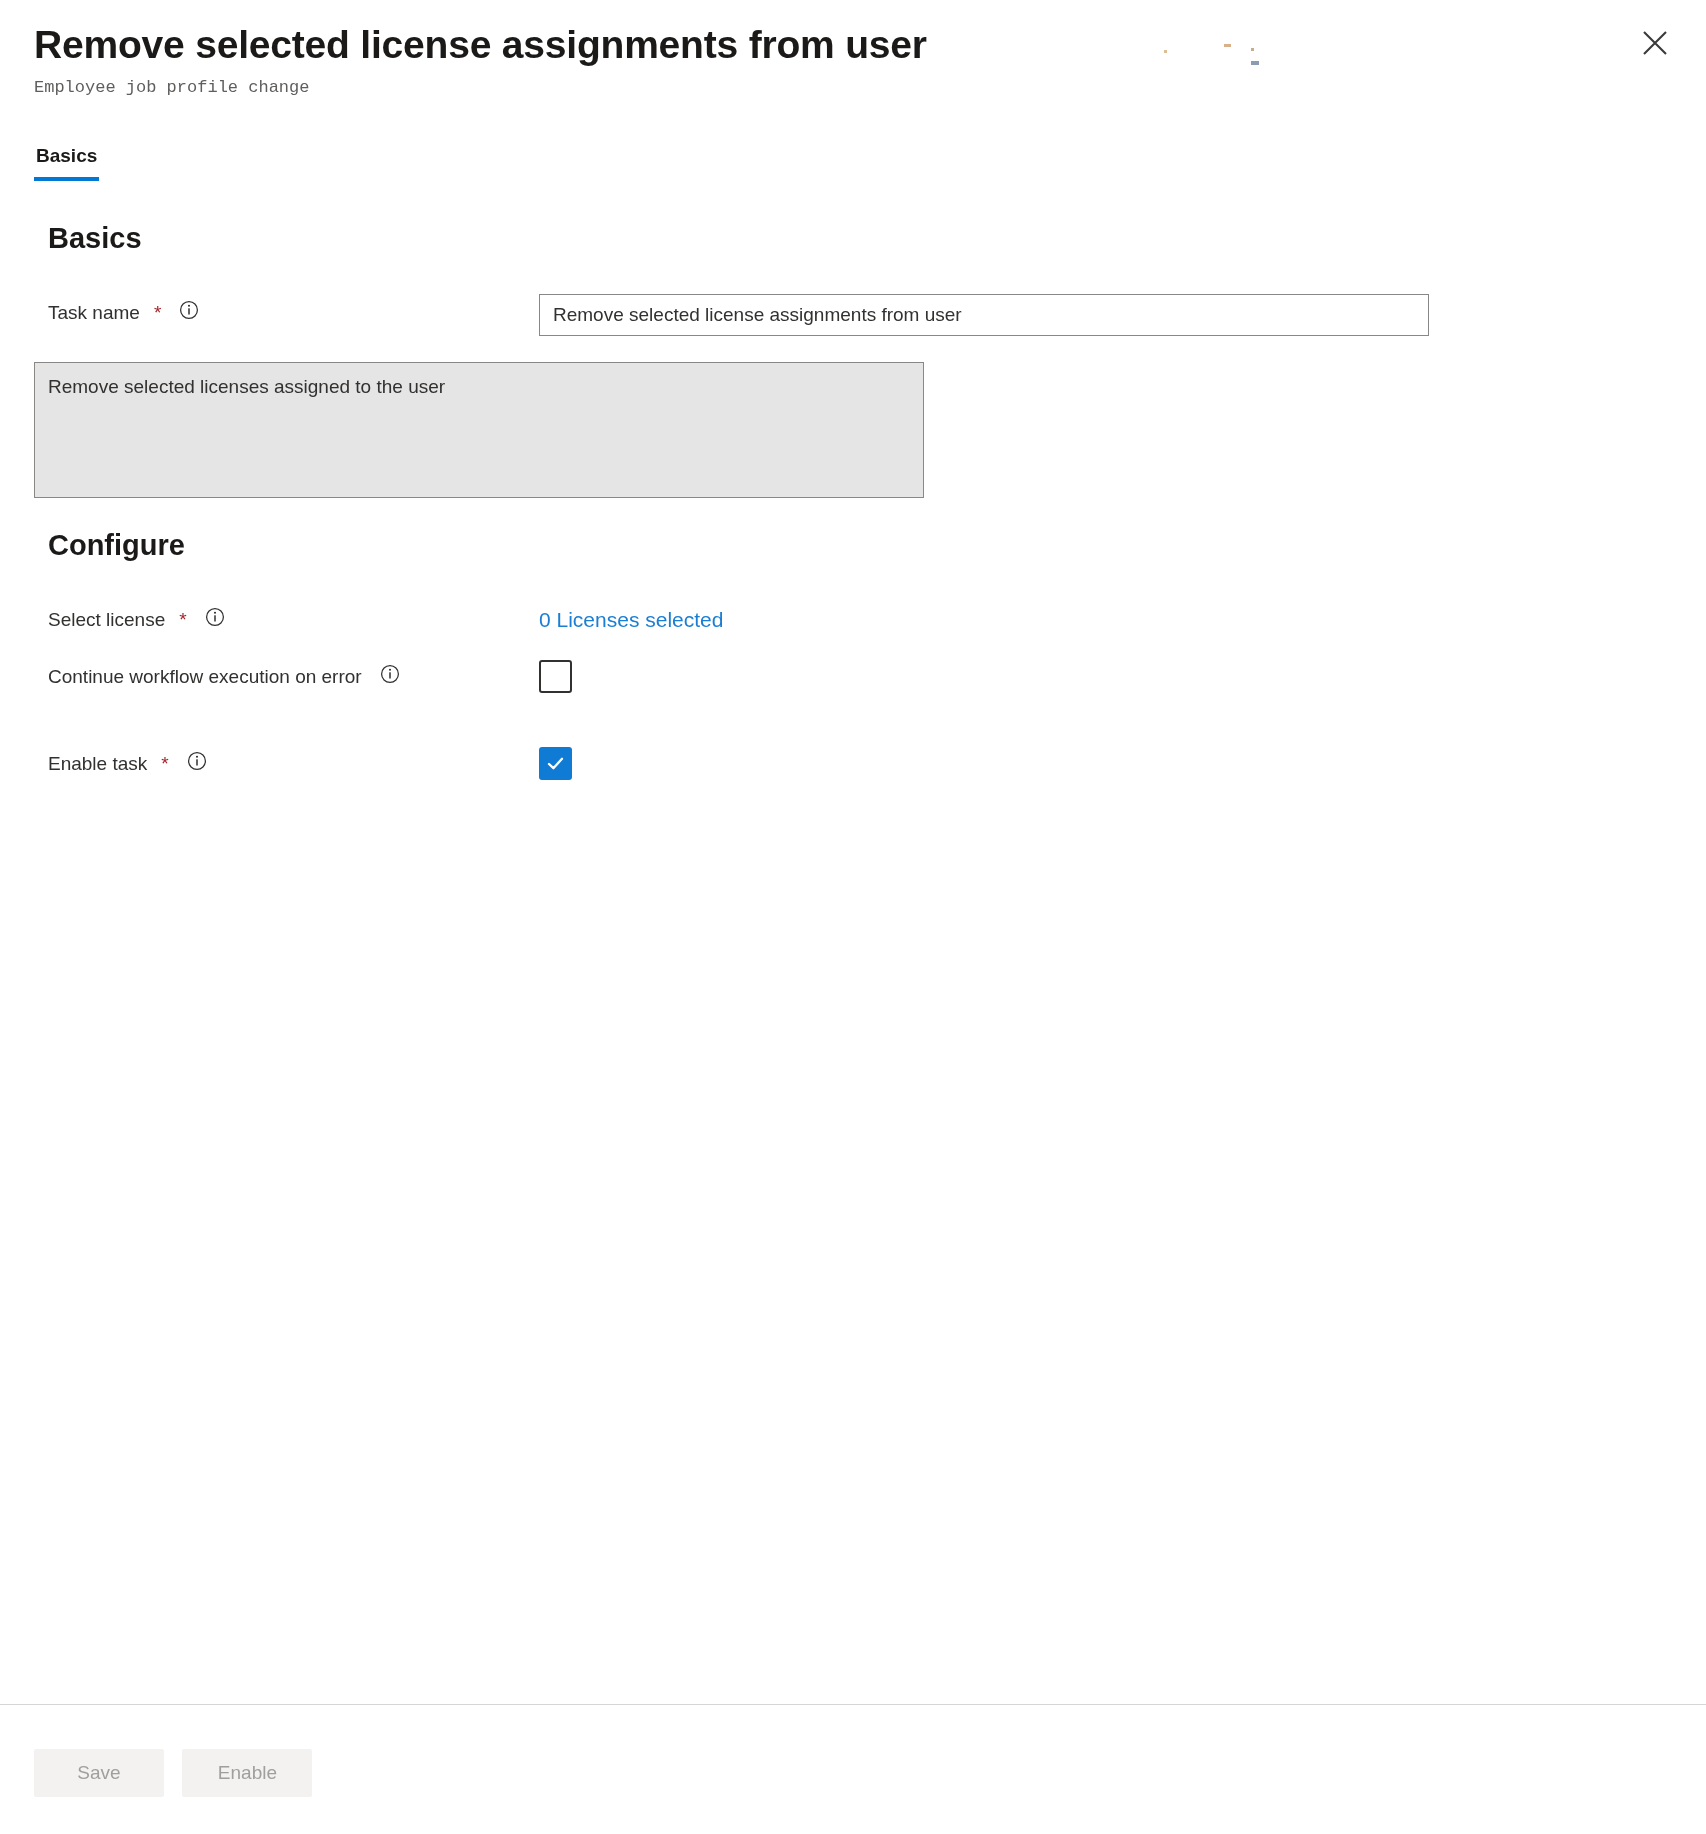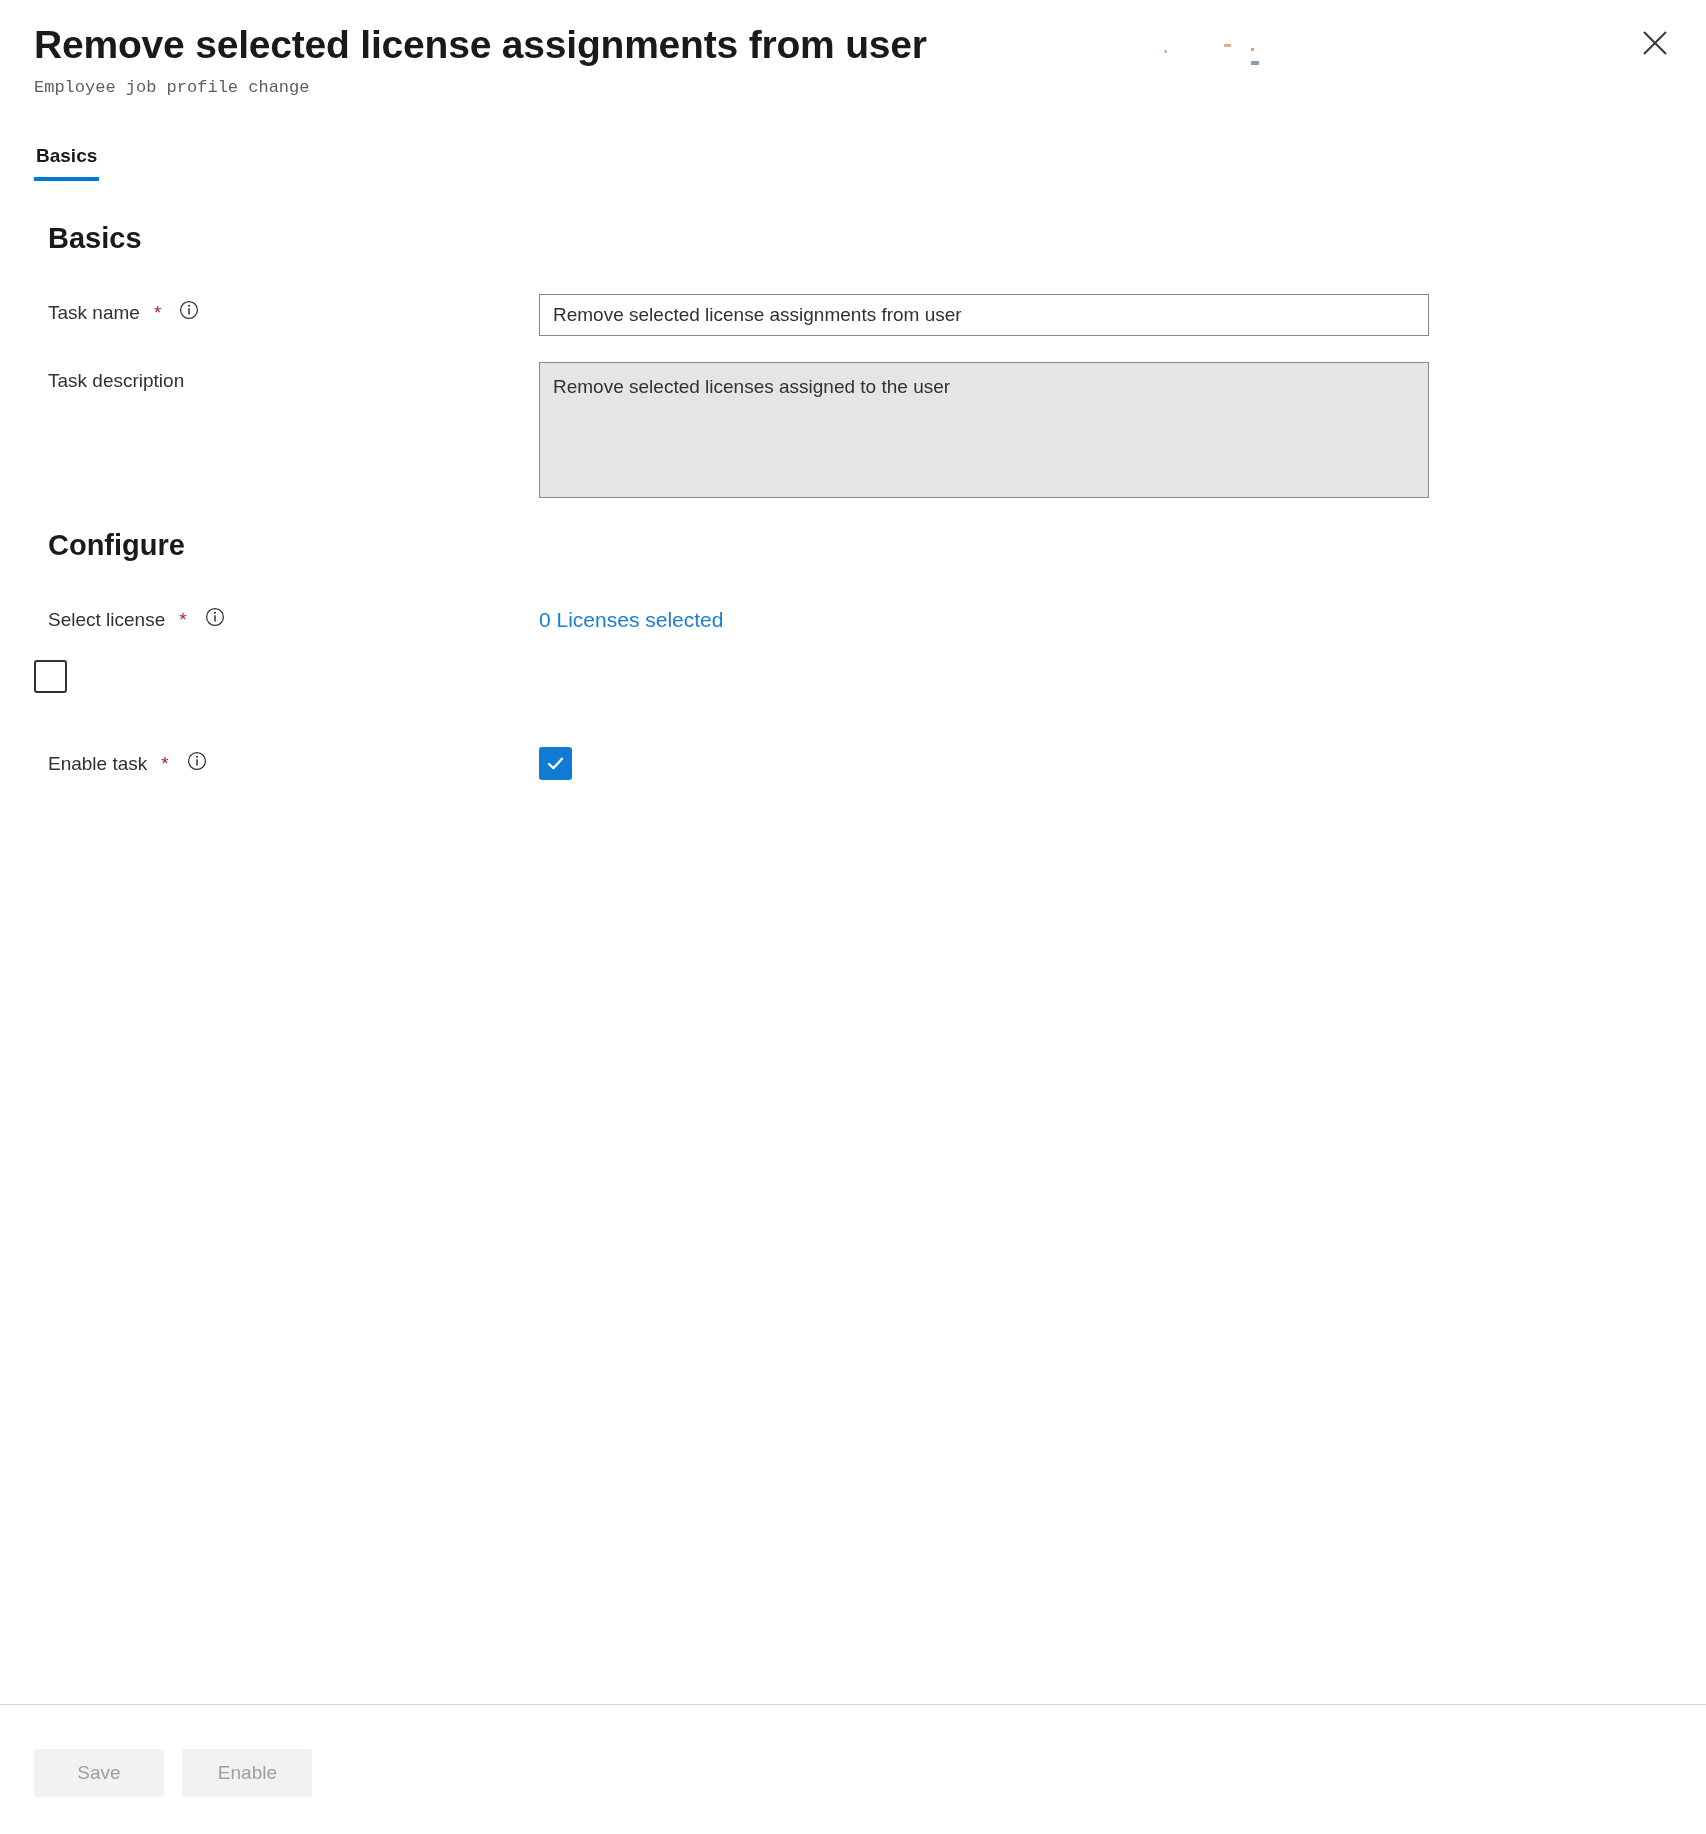--- a/index.html
+++ b/index.html
@@ -260,23 +260,20 @@
           <rect x="9.25" y="8.3" width="1.5" height="6.2" fill="#323130"></rect>
         </svg>
       </span>
     </div>
     <div class="field-control">
       <input class="text-input" type="text" value="Remove selected license assignments from user" style="">
     </div>
   </div>
 
   <div class="field-row">
-    <div class="field-label">
-      <span class="label-text">Task description</span>
-    </div>
     <div class="field-control">
       <textarea class="textarea-input" style="">Remove selected licenses assigned to the user</textarea>
     </div>
   </div>
 
   <h2 class="section-heading configure">Configure</h2>
 
   <div class="field-row row-license">
     <div class="field-label">
       <span class="label-text">Select license</span>
@@ -288,20 +285,30 @@
           <rect x="9.25" y="8.3" width="1.5" height="6.2" fill="#323130"></rect>
         </svg>
       </span>
     </div>
     <div class="field-control">
       <a class="link-value">0 Licenses selected</a>
     </div>
   </div>
 
   <div class="field-row row-continue">
+    <div class="field-label">
+      <span class="label-text">Continue workflow execution on error</span>
+      <span class="info-icon">
+        <svg width="20" height="20" viewBox="0 0 20 20" aria-hidden="true">
+          <circle cx="10" cy="10" r="8.4" fill="none" stroke="#323130" stroke-width="1.25"></circle>
+          <circle cx="10" cy="5.8" r="1.05" fill="#323130"></circle>
+          <rect x="9.25" y="8.3" width="1.5" height="6.2" fill="#323130"></rect>
+        </svg>
+      </span>
+    </div>
     <div class="field-control">
       <span class="checkbox">
         
       </span>
     </div>
   </div>
 
   <div class="field-row">
     <div class="field-label">
       <span class="label-text">Enable task</span>

